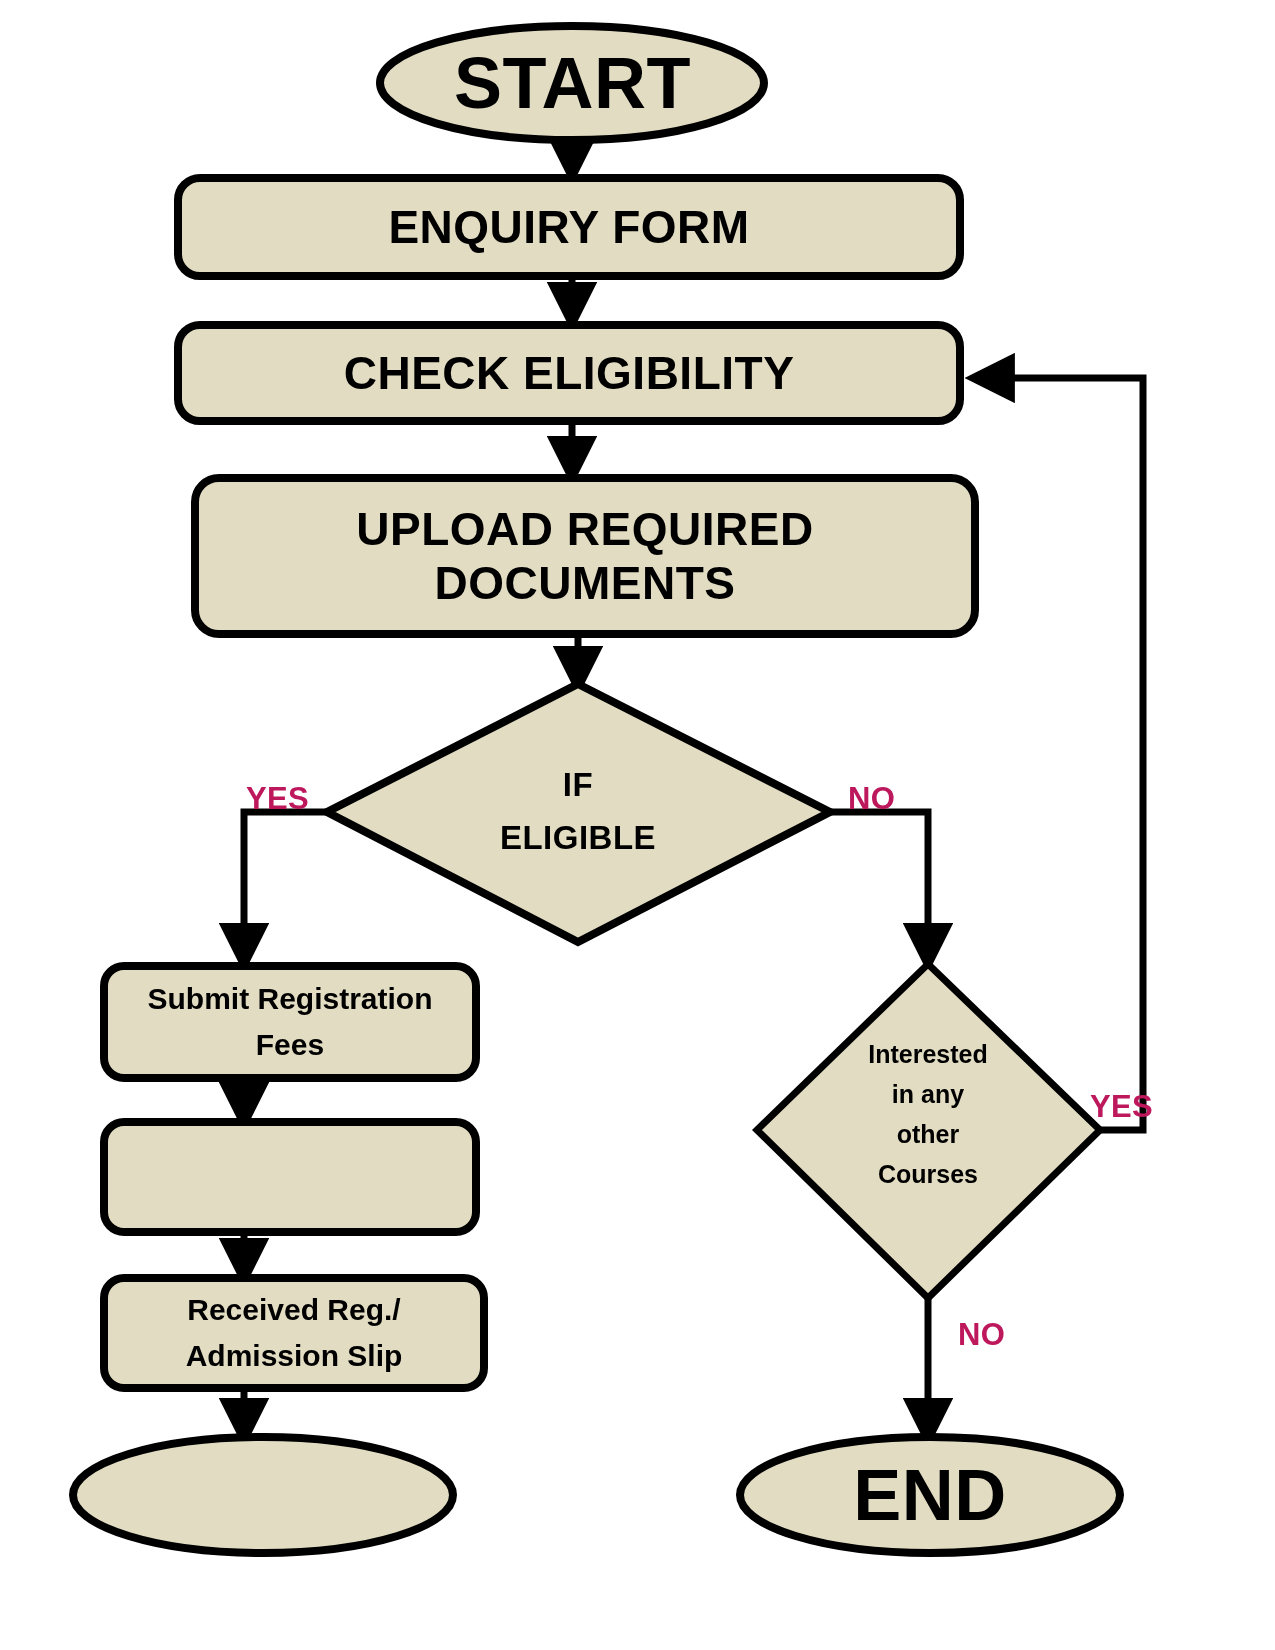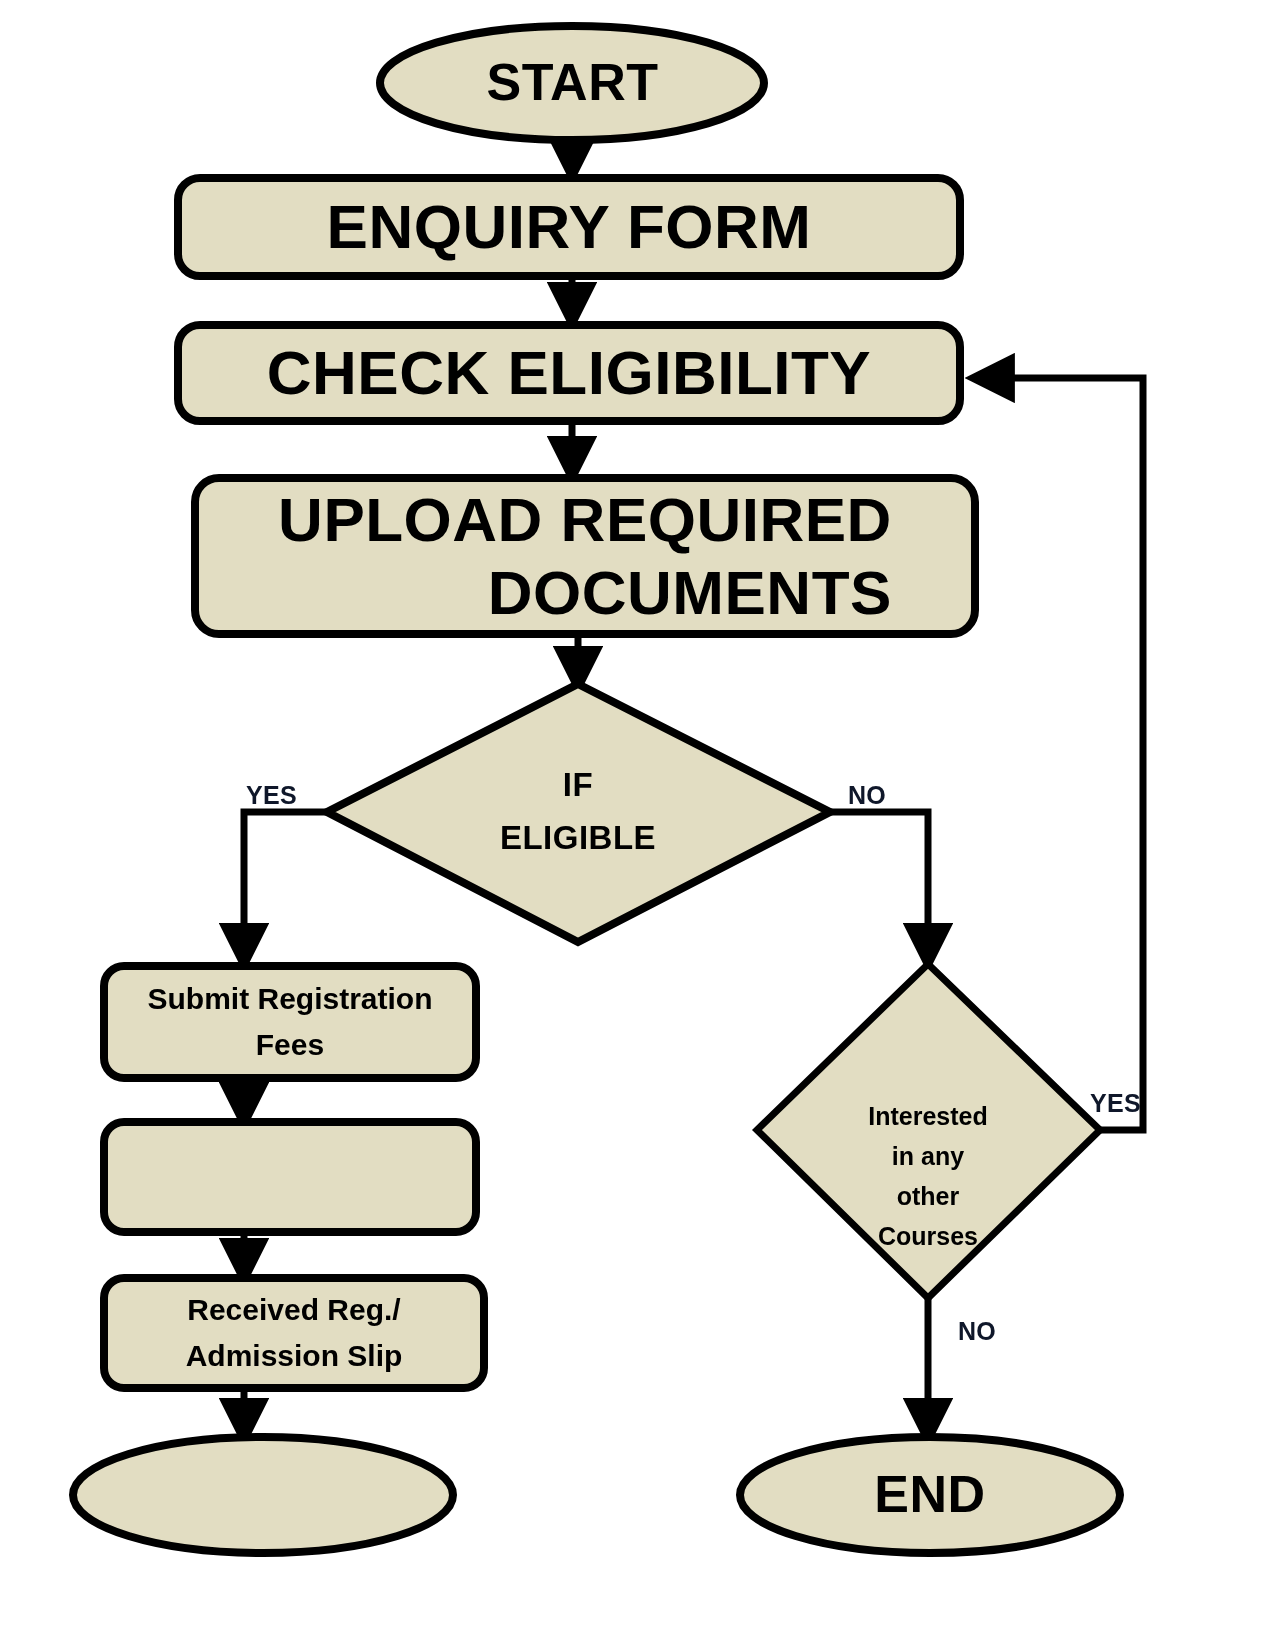--- a/index.html
+++ b/index.html
@@ -32,48 +32,47 @@
     justify-content: center;
     text-align: center;
     color: #000000;
     font-family: "Liberation Sans", sans-serif;
     font-weight: bold;
     pointer-events: none;
     line-height: 1.18;
     white-space: pre-line;
   }
   .terminal-label {
-    font-size: 52px;
+    font-size: 72px;
     letter-spacing: 0.5px;
   }
   .process-major-label {
-    font-size: 62px;
+    font-size: 46px;
     letter-spacing: 0.5px;
-    text-align: right;
   }
   .process-minor-label {
     font-size: 30px;
     letter-spacing: 0px;
     line-height: 1.55;
   }
   .decision-major-label {
     font-size: 33px;
     letter-spacing: 0.5px;
     line-height: 1.6;
   }
   .decision-minor-label {
     font-size: 25px;
     line-height: 1.6;
   }
   .edge-label {
     position: absolute;
-    color: #0f172a;
+    color: #be185d;
     font-family: "Liberation Sans", sans-serif;
     font-weight: bold;
-    font-size: 25px;
+    font-size: 31px;
     letter-spacing: 0.3px;
     white-space: nowrap;
     pointer-events: none;
   }
 </style>
 </head>
 <body>
 
 <div id="canvas">
 
@@ -151,21 +150,21 @@
 ELIGIBLE</div>
 
   <div class="node-label process-minor-label" style="left:104px; top:966px; width:372px; height:112px;">Submit Registration
 Fees</div>
 
 
   <div class="node-label process-minor-label" style="left:104px; top:1278px; width:380px; height:110px;">Received Reg./
 Admission Slip</div>
 
 
-  <div class="node-label decision-minor-label" style="left:808px; top:1076px; width:240px; height:200px;text-align:center;">Interested
+  <div class="node-label decision-minor-label" style="left:808px; top:1014px; width:240px; height:200px;text-align:center;">Interested
 in any
 other
 Courses</div>
 
   <div class="node-label terminal-label" style="left:740px; top:1438px; width:380px; height:114px;">END</div>
 
   <div class="edge-label" style="left:246px; top:781px;">YES</div>
 
   <div class="edge-label" style="left:848px; top:781px;">NO</div>
 

